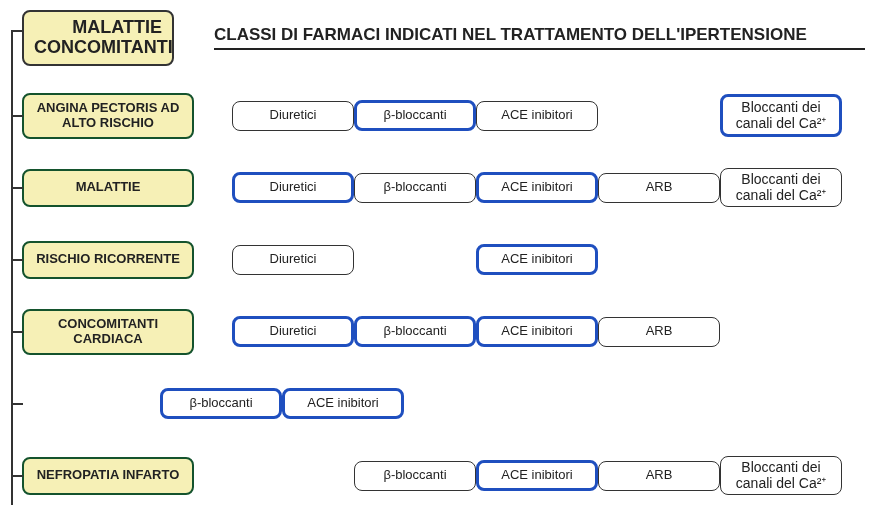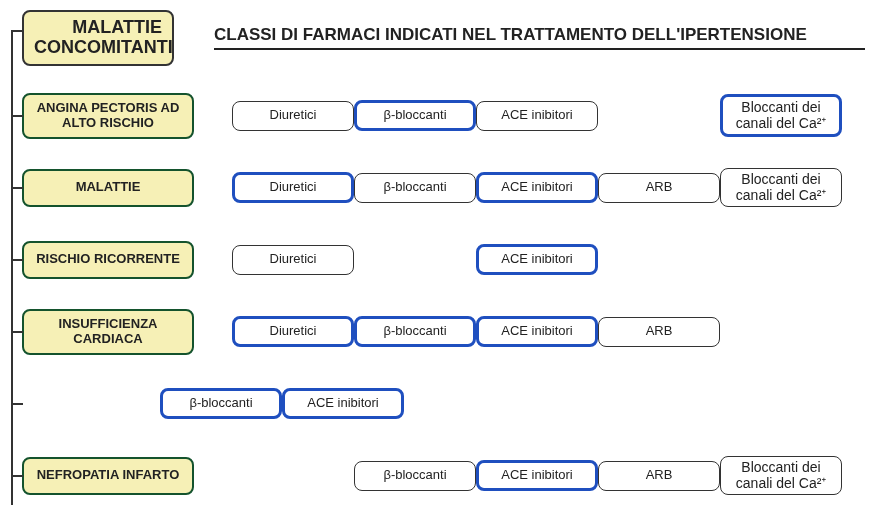--- a/index.html
+++ b/index.html
@@ -159,21 +159,21 @@
       <div class="drugs">
         <div class="drug thin">Diuretici</div>
         <div class="drug empty"></div>
         <div class="drug thick">ACE inibitori</div>
         <div class="drug empty"></div>
         <div class="drug empty"></div>
       </div>
     </div>
     <div class="row">
       <div class="connector-h"></div>
-      <div class="condition">INSUFFICIENZA
+      <div class="condition">CONCOMITANTI
 CARDIACA</div>
       <div class="drugs">
         <div class="drug thick">Diuretici</div>
         <div class="drug thick">β-bloccanti</div>
         <div class="drug thick">ACE inibitori</div>
         <div class="drug thin">ARB</div>
         <div class="drug empty"></div>
       </div>
     </div>
     <div class="row">

